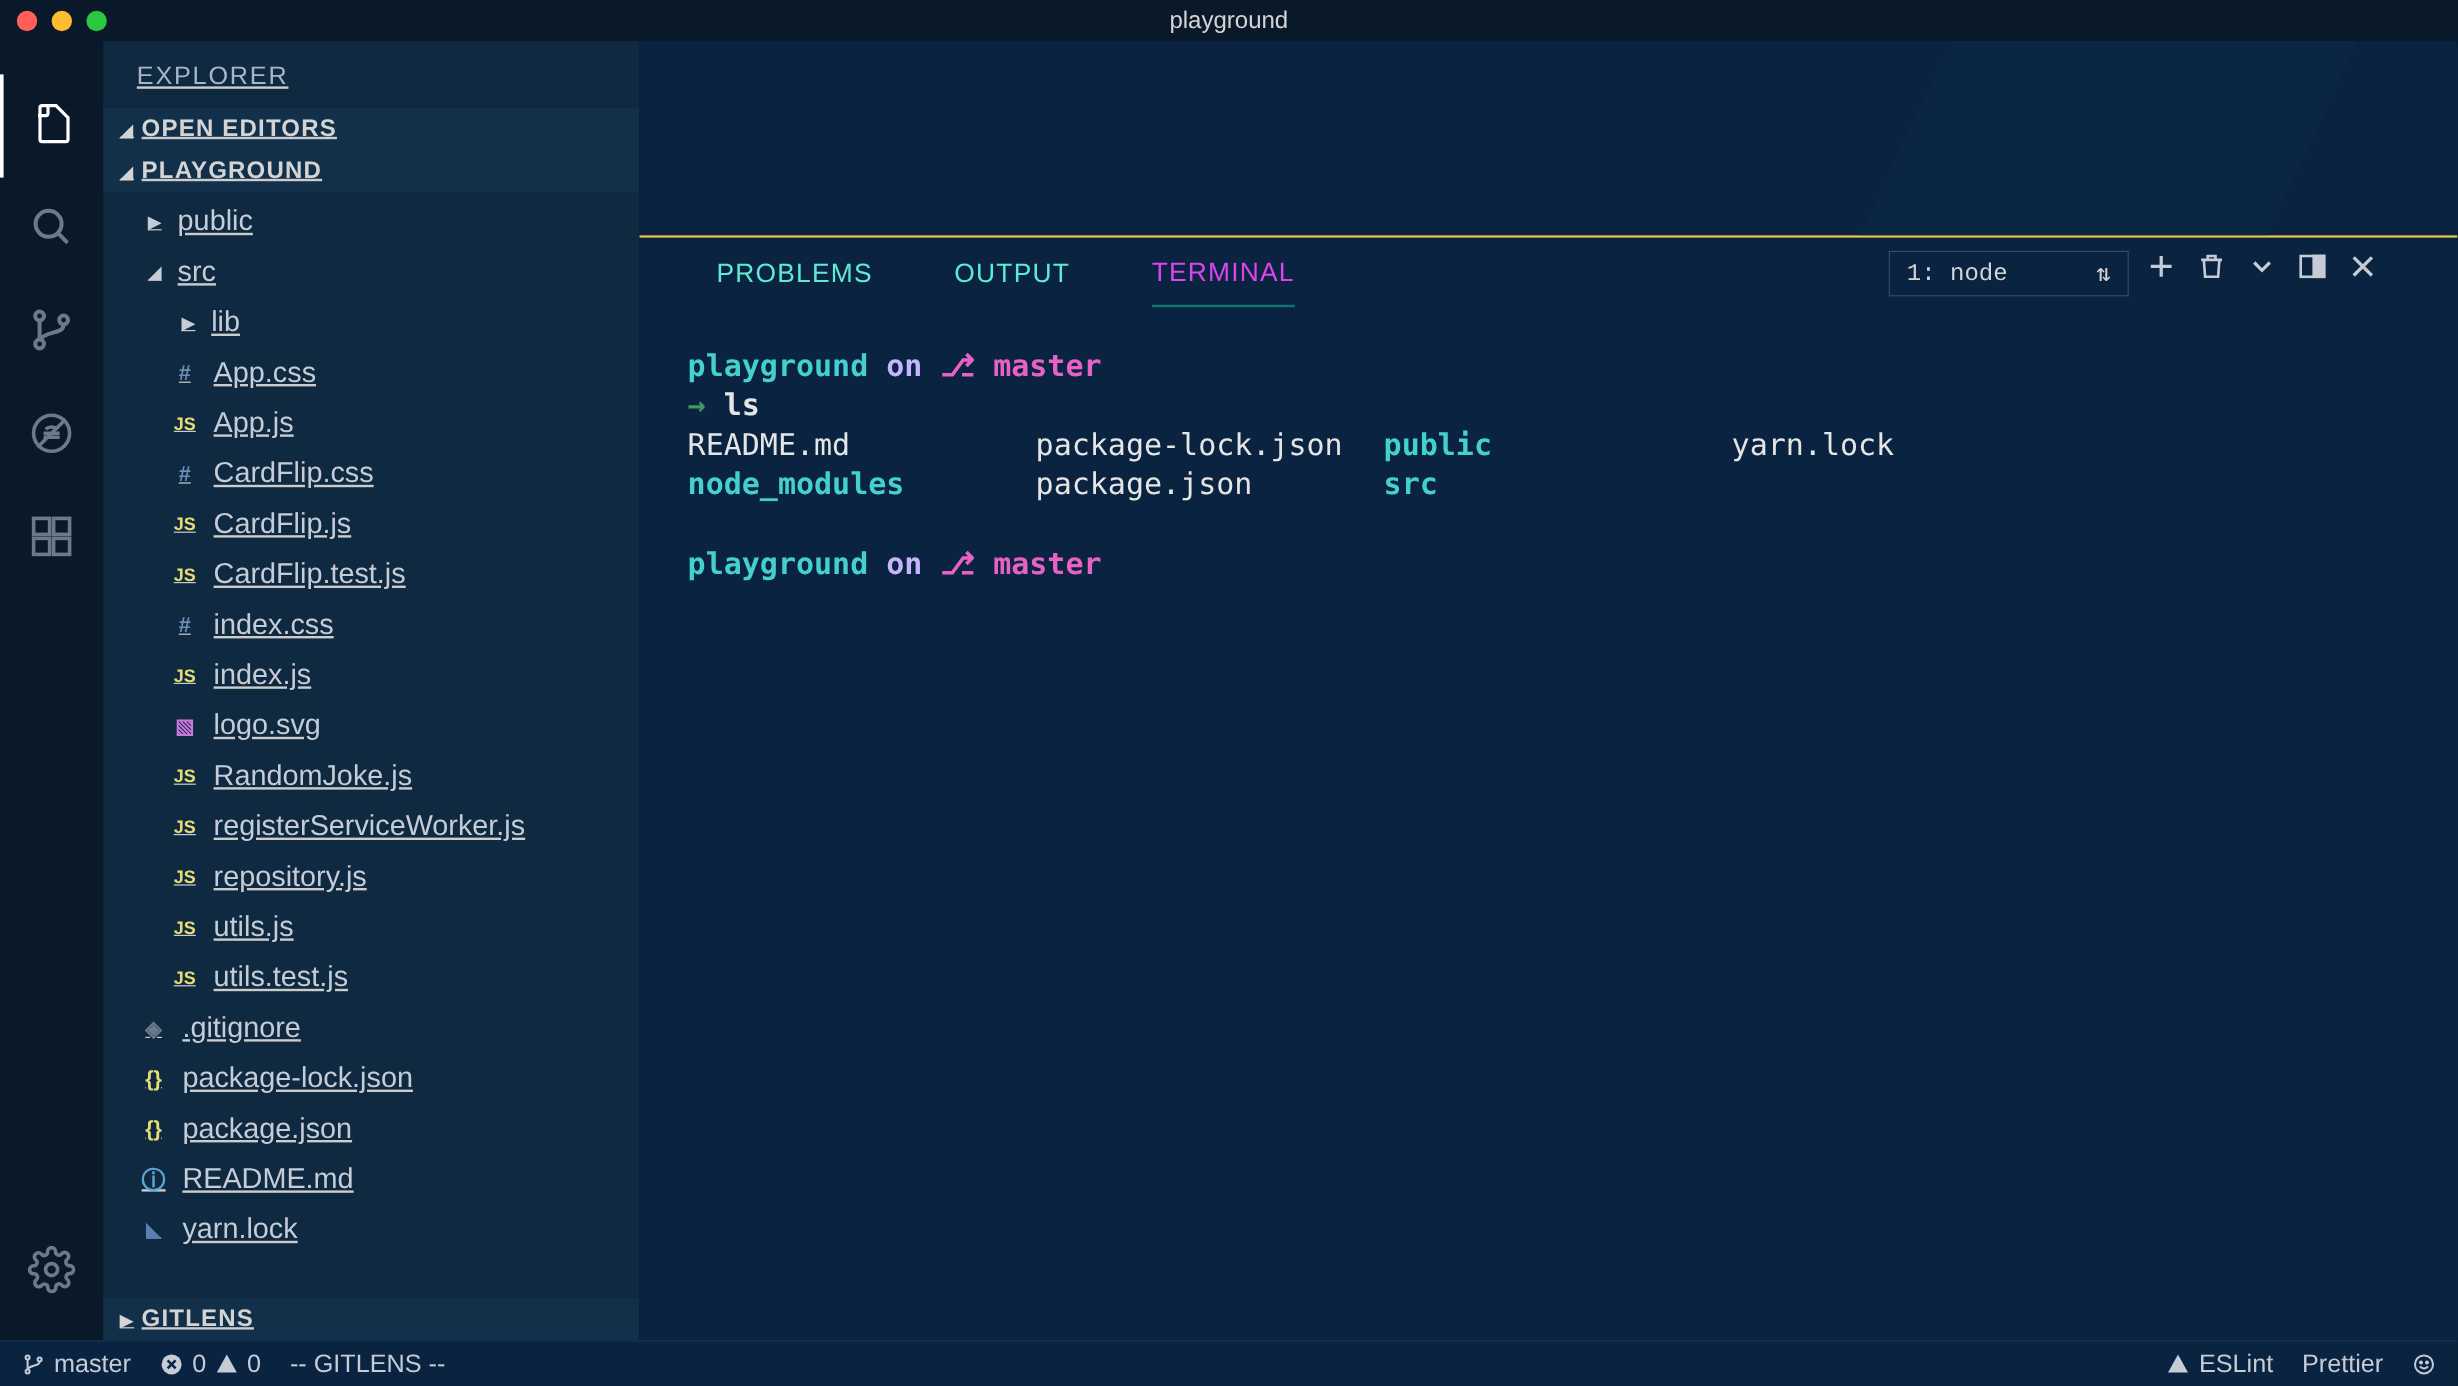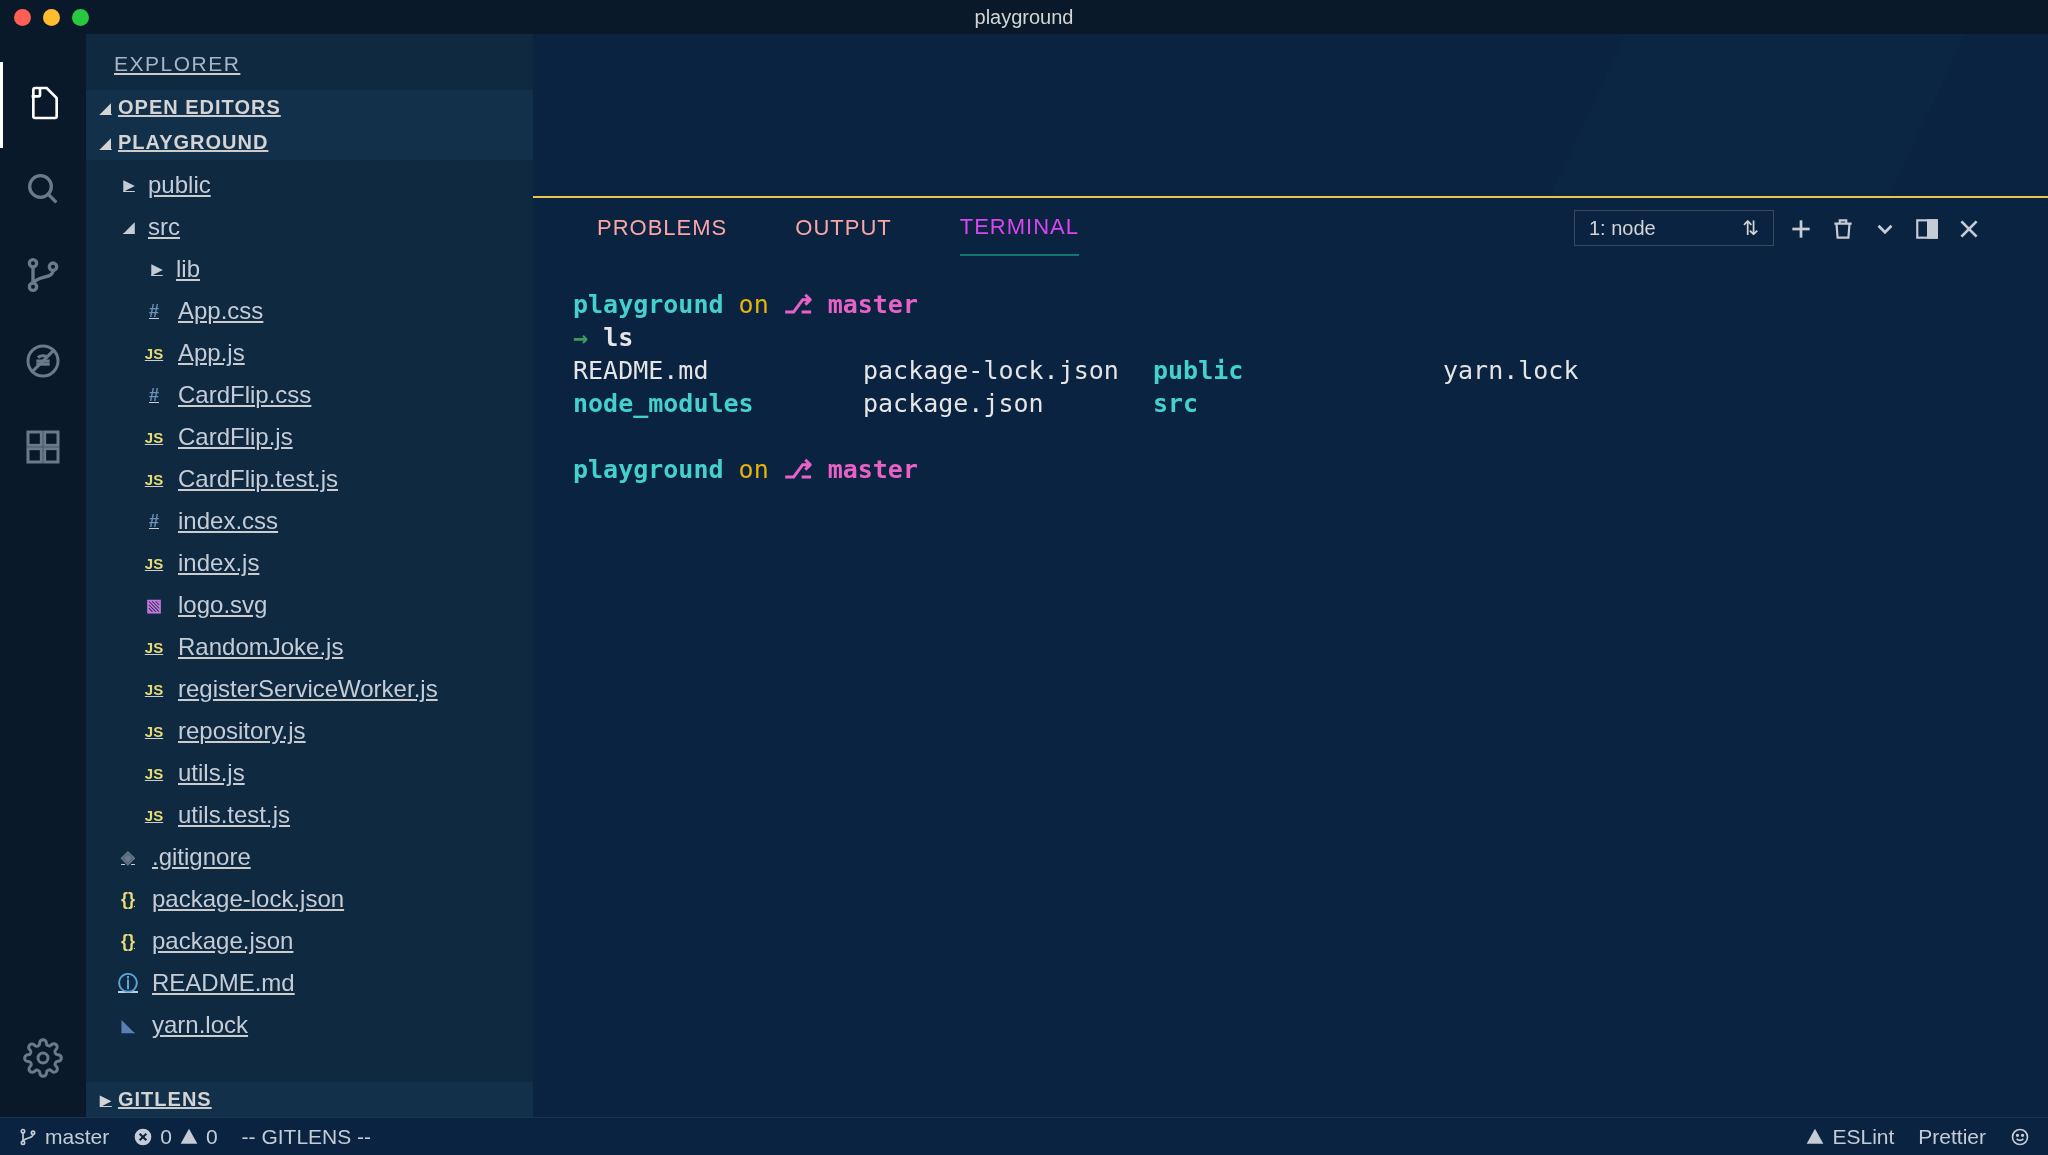--- a/index.html
+++ b/index.html
@@ -169,36 +169,37 @@
   border-top: 2px solid #e6c84a;
   background: #0a2340;
 }
 .panel-tabs {
   height: 60px;
   display: flex;
   align-items: center;
   padding: 0 64px 0 64px;
 }
 .panel-tab {
-  color: #fca5a5;
+  color: #5eead4;
   font-size: 22px;
   letter-spacing: 1px;
   margin-right: 68px;
   cursor: pointer;
   padding: 14px 0 14px 0;
 }
 .panel-tab.active {
   color: #d946ef;
   border-bottom: 2px solid #0f766e;
 }
 .panel-actions {
   margin-left: auto;
   display: flex;
-  align-items: flex-end;
+  align-items: flex-start;
   gap: 12px;
+  font-family: Liberation Mono, monospace;
 }
 .terminal-select {
   background: #0a2340;
   border: 1px solid #3a4a5c;
   color: #d4d4d4;
   font-size: 20px;
   padding: 5px 14px;
   width: 200px;
   display: flex;
   align-items: center;
@@ -217,21 +218,21 @@
 
 .terminal-body {
   flex: 1;
   padding: 30px 40px;
   font-family: "SF Mono", Menlo, Consolas, monospace;
   font-size: 25px;
   line-height: 33px;
   color: #e5e5e5;
 }
 .term-cwd { color: #45d0d0; font-weight: 700; }
-.term-on { color: #eab308; font-weight: 400; }
+.term-on { color: #c4b5fd; font-weight: 700; }
 .term-branch-icon { color: #e862c5; font-weight: 700; }
 .term-branch { color: #e862c5; font-weight: 700; }
 .term-arrow { color: #3d9960; font-weight: 700; }
 .term-cmd { color: #e5e5e5; font-weight: 600; }
 .term-ls-row { display: flex; }
 .term-ls-cell { width: 290px; }
 .term-dir { color: #45d0d0; font-weight: 700; }
 
 
 .statusbar {

